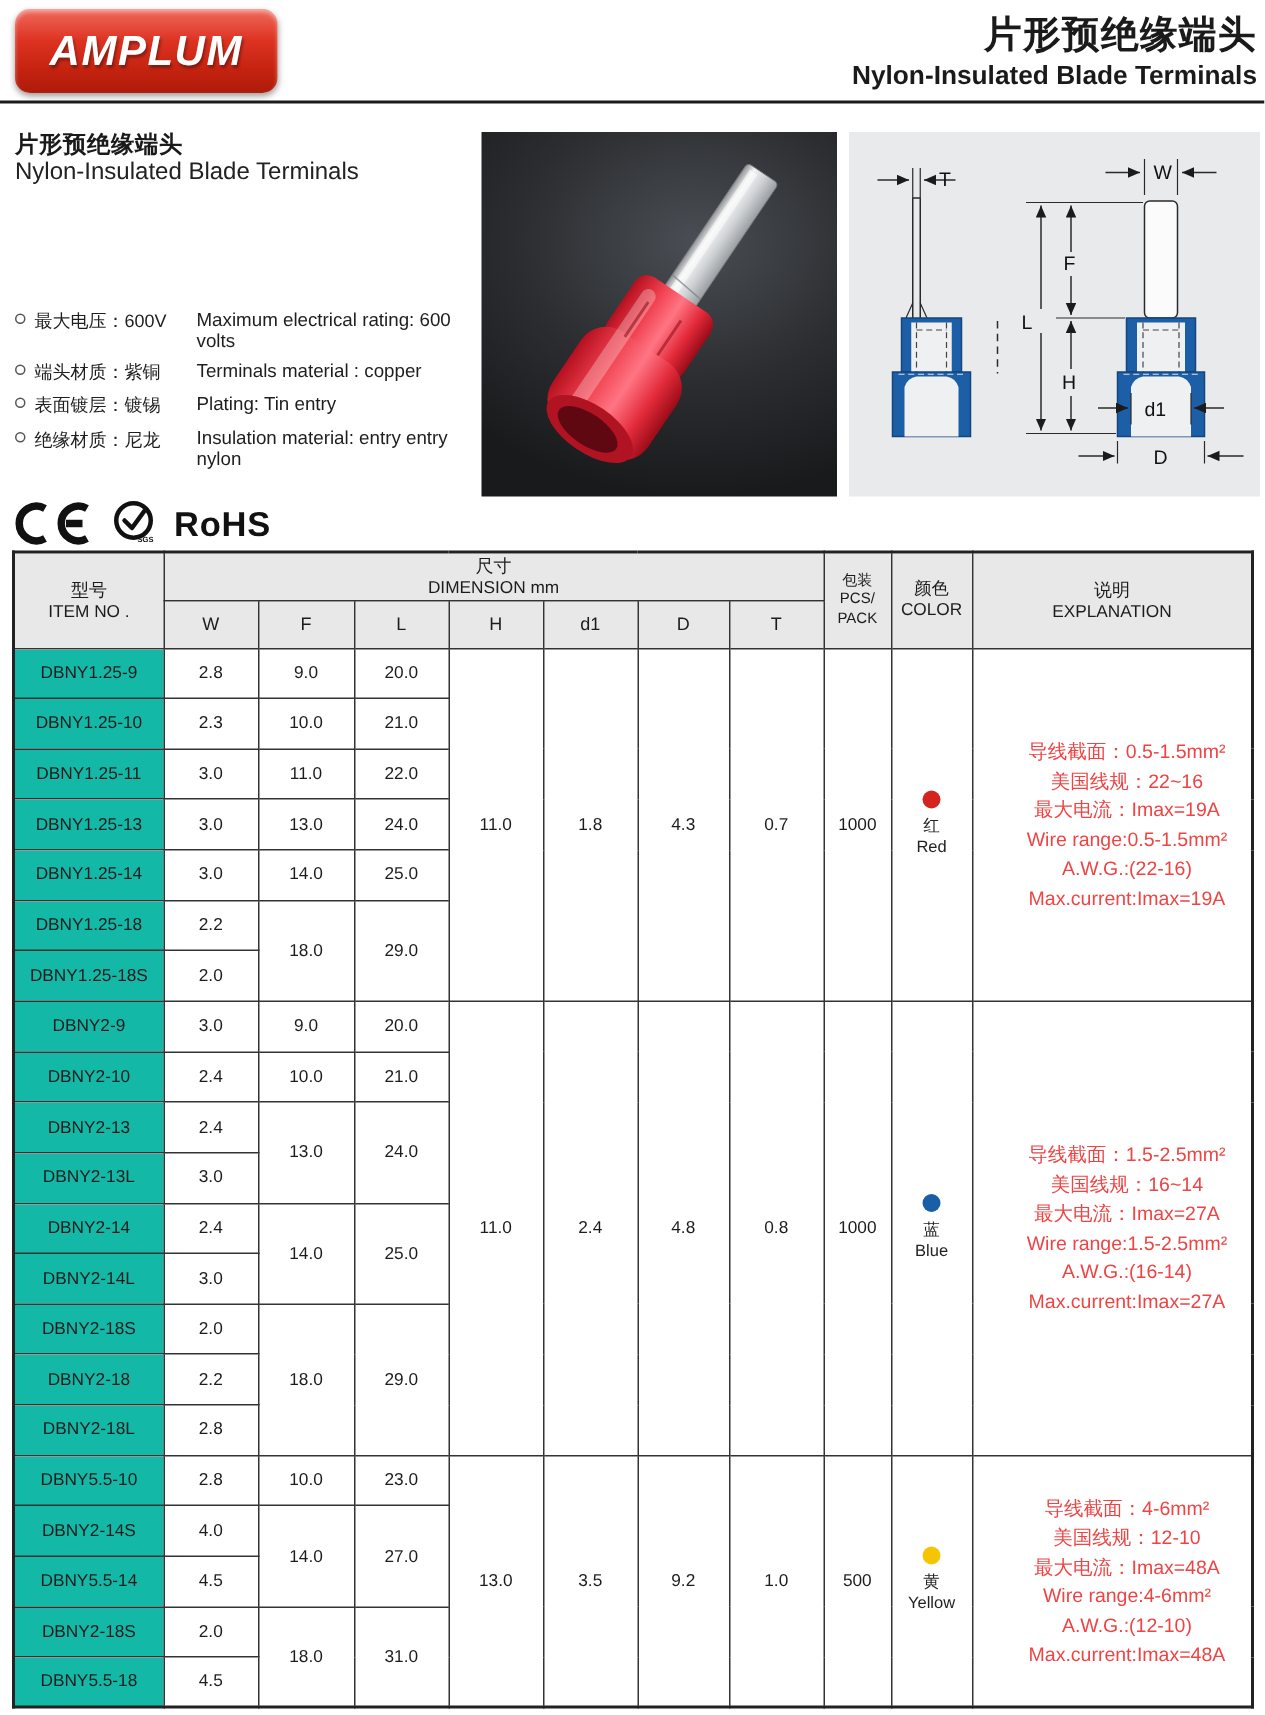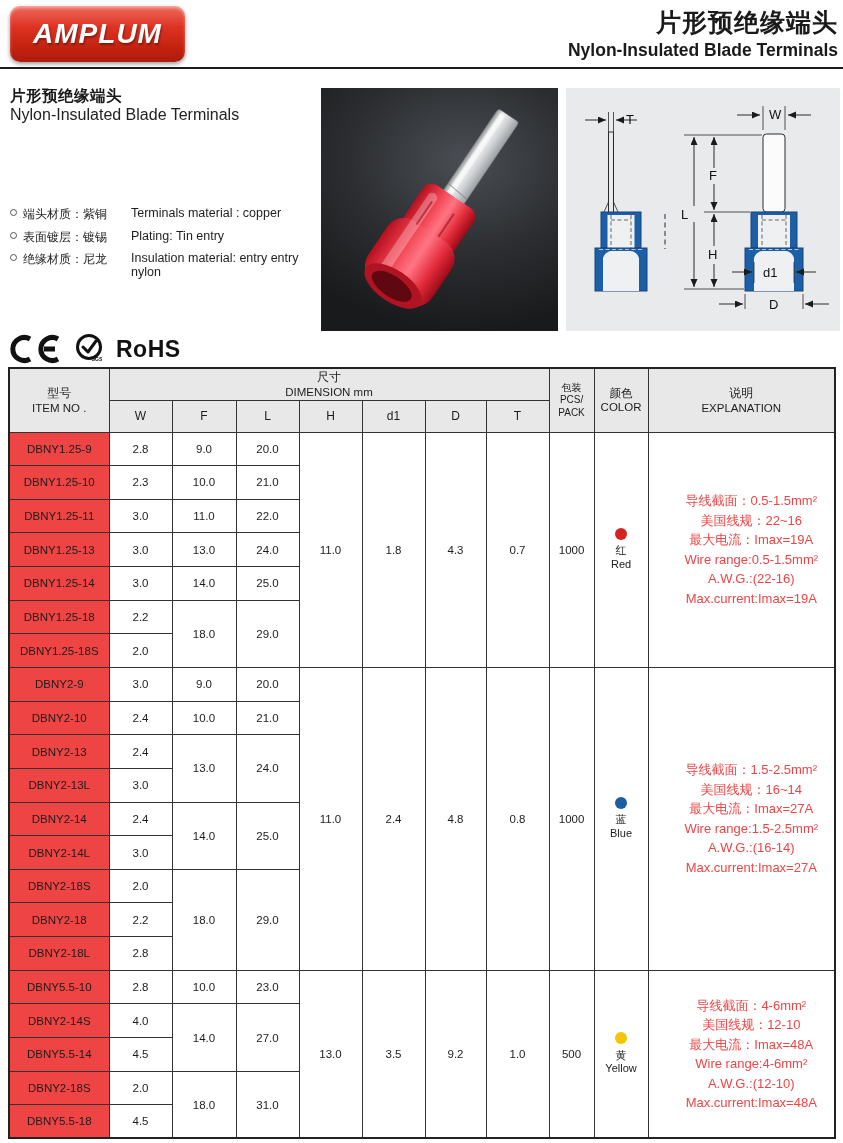--- a/index.html
+++ b/index.html
@@ -53,41 +53,46 @@
     border-collapse:collapse; table-layout:fixed;
     border:2px solid #222;
   }
   table.spec th, table.spec td {
     border:1px solid #333; font-weight:normal; text-align:center; vertical-align:middle;
     padding:0; overflow:hidden;
   }
   thead th { background:#e8e8e8; height:32px; font-size:12px; line-height:1.25; color:#1c1c1c; }
   thead .sub { font-size:11.5px; }
   tbody tr { height:33.65px; }
-  td.c-item { background:#ef4444; text-align:left; padding-left:12px; font-size:11.5px; color:#1c1c1c; }
+  td.c-item { background:#14b8a6; text-align:left; padding-left:12px; font-size:11.5px; color:#1c1c1c; }
   td.c-num { font-size:11.5px; color:#1c1c1c; }
   td.c-color { font-size:11px; line-height:1.25; color:#222; }
   .dot { display:inline-block; width:12px; height:12px; border-radius:50%; margin-bottom:1px; }
   td.c-expl { text-align:left; }
   .expl { padding-left:20px; font-size:13px; line-height:1.5; color:#ef4444; }
 </style>
 </head>
 <body>
 
 <div class="abs logo">
   <span>AMPLUM</span>
 </div>
 <div class="abs title-cn">片形预绝缘端头</div>
 <div class="abs title-en">Nylon-Insulated Blade Terminals</div>
 <div class="abs hrule"></div>
 
 <div class="abs info-cn">片形预绝缘端头</div>
 <div class="abs info-en">Nylon-Insulated Blade Terminals</div>
 
 <div class="abs specs">
+  <div class="spec-row">
+    <span class="spec-bullet"></span>
+    <span class="spec-cn">最大电压：600V</span>
+    <span class="spec-en">Maximum electrical rating: 600 volts</span>
+  </div>
   <div class="spec-row">
     <span class="spec-bullet"></span>
     <span class="spec-cn">端头材质：紫铜</span>
     <span class="spec-en">Terminals material : copper</span>
   </div>
   <div class="spec-row">
     <span class="spec-bullet"></span>
     <span class="spec-cn">表面镀层：镀锡</span>
     <span class="spec-en">Plating: Tin entry</span>
   </div>

